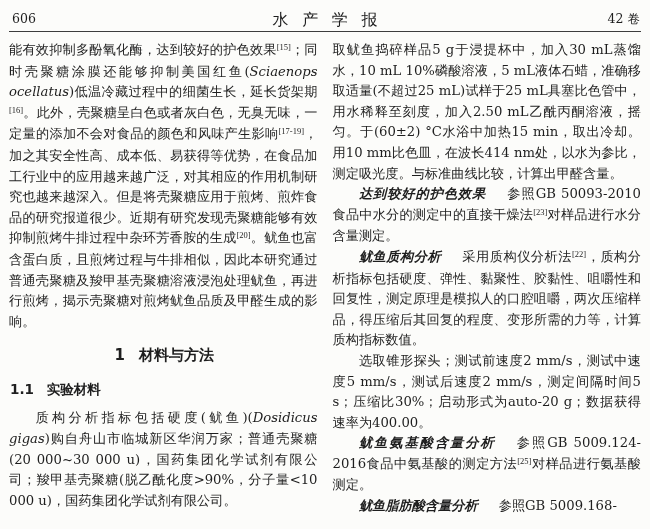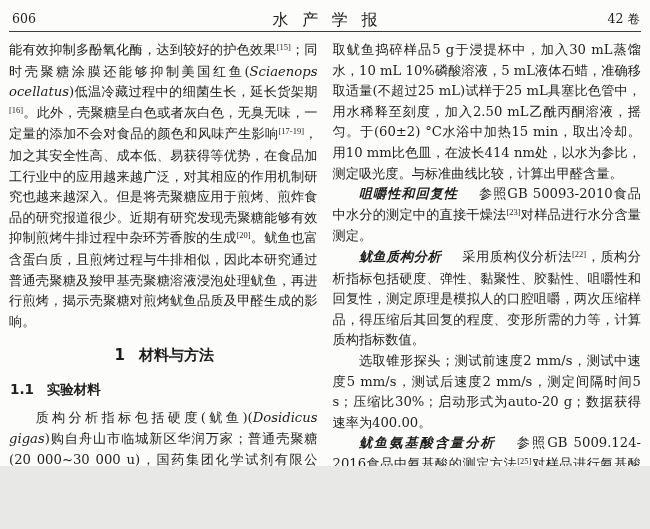--- a/index.html
+++ b/index.html
@@ -1,18 +1,18 @@
 <!DOCTYPE html>
 <html><head>
 <meta charset="utf-8">
 <style>
   html,body{margin:0;padding:0;background:#e8e8e6;}
   .page{
     position:relative;
-    width:650px;height:466px;
+    width:650px;height:529px;
     box-sizing:border-box;
     background:#fcfcfa;
     padding:6px 9px 0 9px;
     font-family:"DejaVu Serif","Liberation Serif",serif;
     color:#1e1e1e;
     overflow:hidden;
   }
   .hdr{position:relative;height:22px;font-size:12.5px;}
   .hdr .pageno{position:absolute;left:3px;top:5px;}
   .hdr .jtitle{position:absolute;left:50%;transform:translateX(-50%);top:4px;
@@ -44,20 +44,20 @@
   <div class="rule"></div>
   <div class="cols">
     <div class="col">
         <div class="p"><span>能有效抑制多酚氧化酶，达到较好的护色效果</span><span class="sup">[15]</span><span>；同时壳聚糖涂膜还能够抑制美国红鱼(</span><span class="i">Sciaenops ocellatus</span><span>)低温冷藏过程中的细菌生长，延长货架期</span><span class="sup">[16]</span><span>。此外，壳聚糖呈白色或者灰白色，无臭无味，一定量的添加不会对食品的颜色和风味产生影响</span><span class="sup">[17-19]</span><span>，加之其安全性高、成本低、易获得等优势，在食品加工行业中的应用越来越广泛，对其相应的作用机制研究也越来越深入。但是将壳聚糖应用于煎烤、煎炸食品的研究报道很少。近期有研究发现壳聚糖能够有效抑制煎烤牛排过程中杂环芳香胺的生成</span><span class="sup">[20]</span><span>。鱿鱼也富含蛋白质，且煎烤过程与牛排相似，因此本研究通过普通壳聚糖及羧甲基壳聚糖溶液浸泡处理鱿鱼，再进行煎烤，揭示壳聚糖对煎烤鱿鱼品质及甲醛生成的影响。</span></div>
         <div class="h1"><span class="hnum">1</span><span>材料与方法</span></div>
         <div class="h2"><span class="hnum">1.1</span><span>实验材料</span></div>
         <div class="p indent"><span>质构分析指标包括硬度(鱿鱼)(</span><span class="i">Dosidicus gigas</span><span>)购自舟山市临城新区华润万家；普通壳聚糖(20 000~30 000 u)，国药集团化学试剂有限公司；羧甲基壳聚糖(脱乙酰化度&gt;90%，分子量&lt;10 000 u)，国药集团化学试剂有限公司。</span></div>
       </div>
     <div class="col">
         <div class="p"><span>取鱿鱼捣碎样品5 g于浸提杯中，加入30 mL蒸馏水，10 mL 10%磷酸溶液，5 mL液体石蜡，准确移取适量(不超过25 mL)试样于25 mL具塞比色管中，用水稀释至刻度，加入2.50 mL乙酰丙酮溶液，摇匀。于(60±2) °C水浴中加热15 min，取出冷却。用10 mm比色皿，在波长414 nm处，以水为参比，测定吸光度。与标准曲线比较，计算出甲醛含量。</span></div>
-        <div class="p indent"><span class="kaiti">咀嚼性和回复性</span><span>参照GB 50093-2010食品中水分的测定中的直接干燥法</span><span class="sup">[23]</span><span>对样品进行水分含量测定。</span></div>
+        <div class="p indent"><span class="kaiti">达到较好的护色效果</span><span>参照GB 50093-2010食品中水分的测定中的直接干燥法</span><span class="sup">[23]</span><span>对样品进行水分含量测定。</span></div>
         <div class="p indent"><span class="kaiti">鱿鱼质构分析</span><span>采用质构仪分析法</span><span class="sup">[22]</span><span>，质构分析指标包括硬度、弹性、黏聚性、胶黏性、咀嚼性和回复性，测定原理是模拟人的口腔咀嚼，两次压缩样品，得压缩后其回复的程度、变形所需的力等，计算质构指标数值。</span></div>
         <div class="p indent"><span>选取锥形探头；测试前速度2 mm/s，测试中速度5 mm/s，测试后速度2 mm/s，测定间隔时间5 s；压缩比30%；启动形式为auto-20 g；数据获得速率为400.00。</span></div>
         <div class="p indent"><span class="kaiti">鱿鱼氨基酸含量分析</span><span>参照GB 5009.124-2016食品中氨基酸的测定方法</span><span class="sup">[25]</span><span>对样品进行氨基酸测定。</span></div>
         <div class="p indent"><span class="kaiti">鱿鱼脂肪酸含量分析</span><span>参照GB 5009.168-</span></div>
       </div>
   </div>
 </div>
 
 </body></html>

